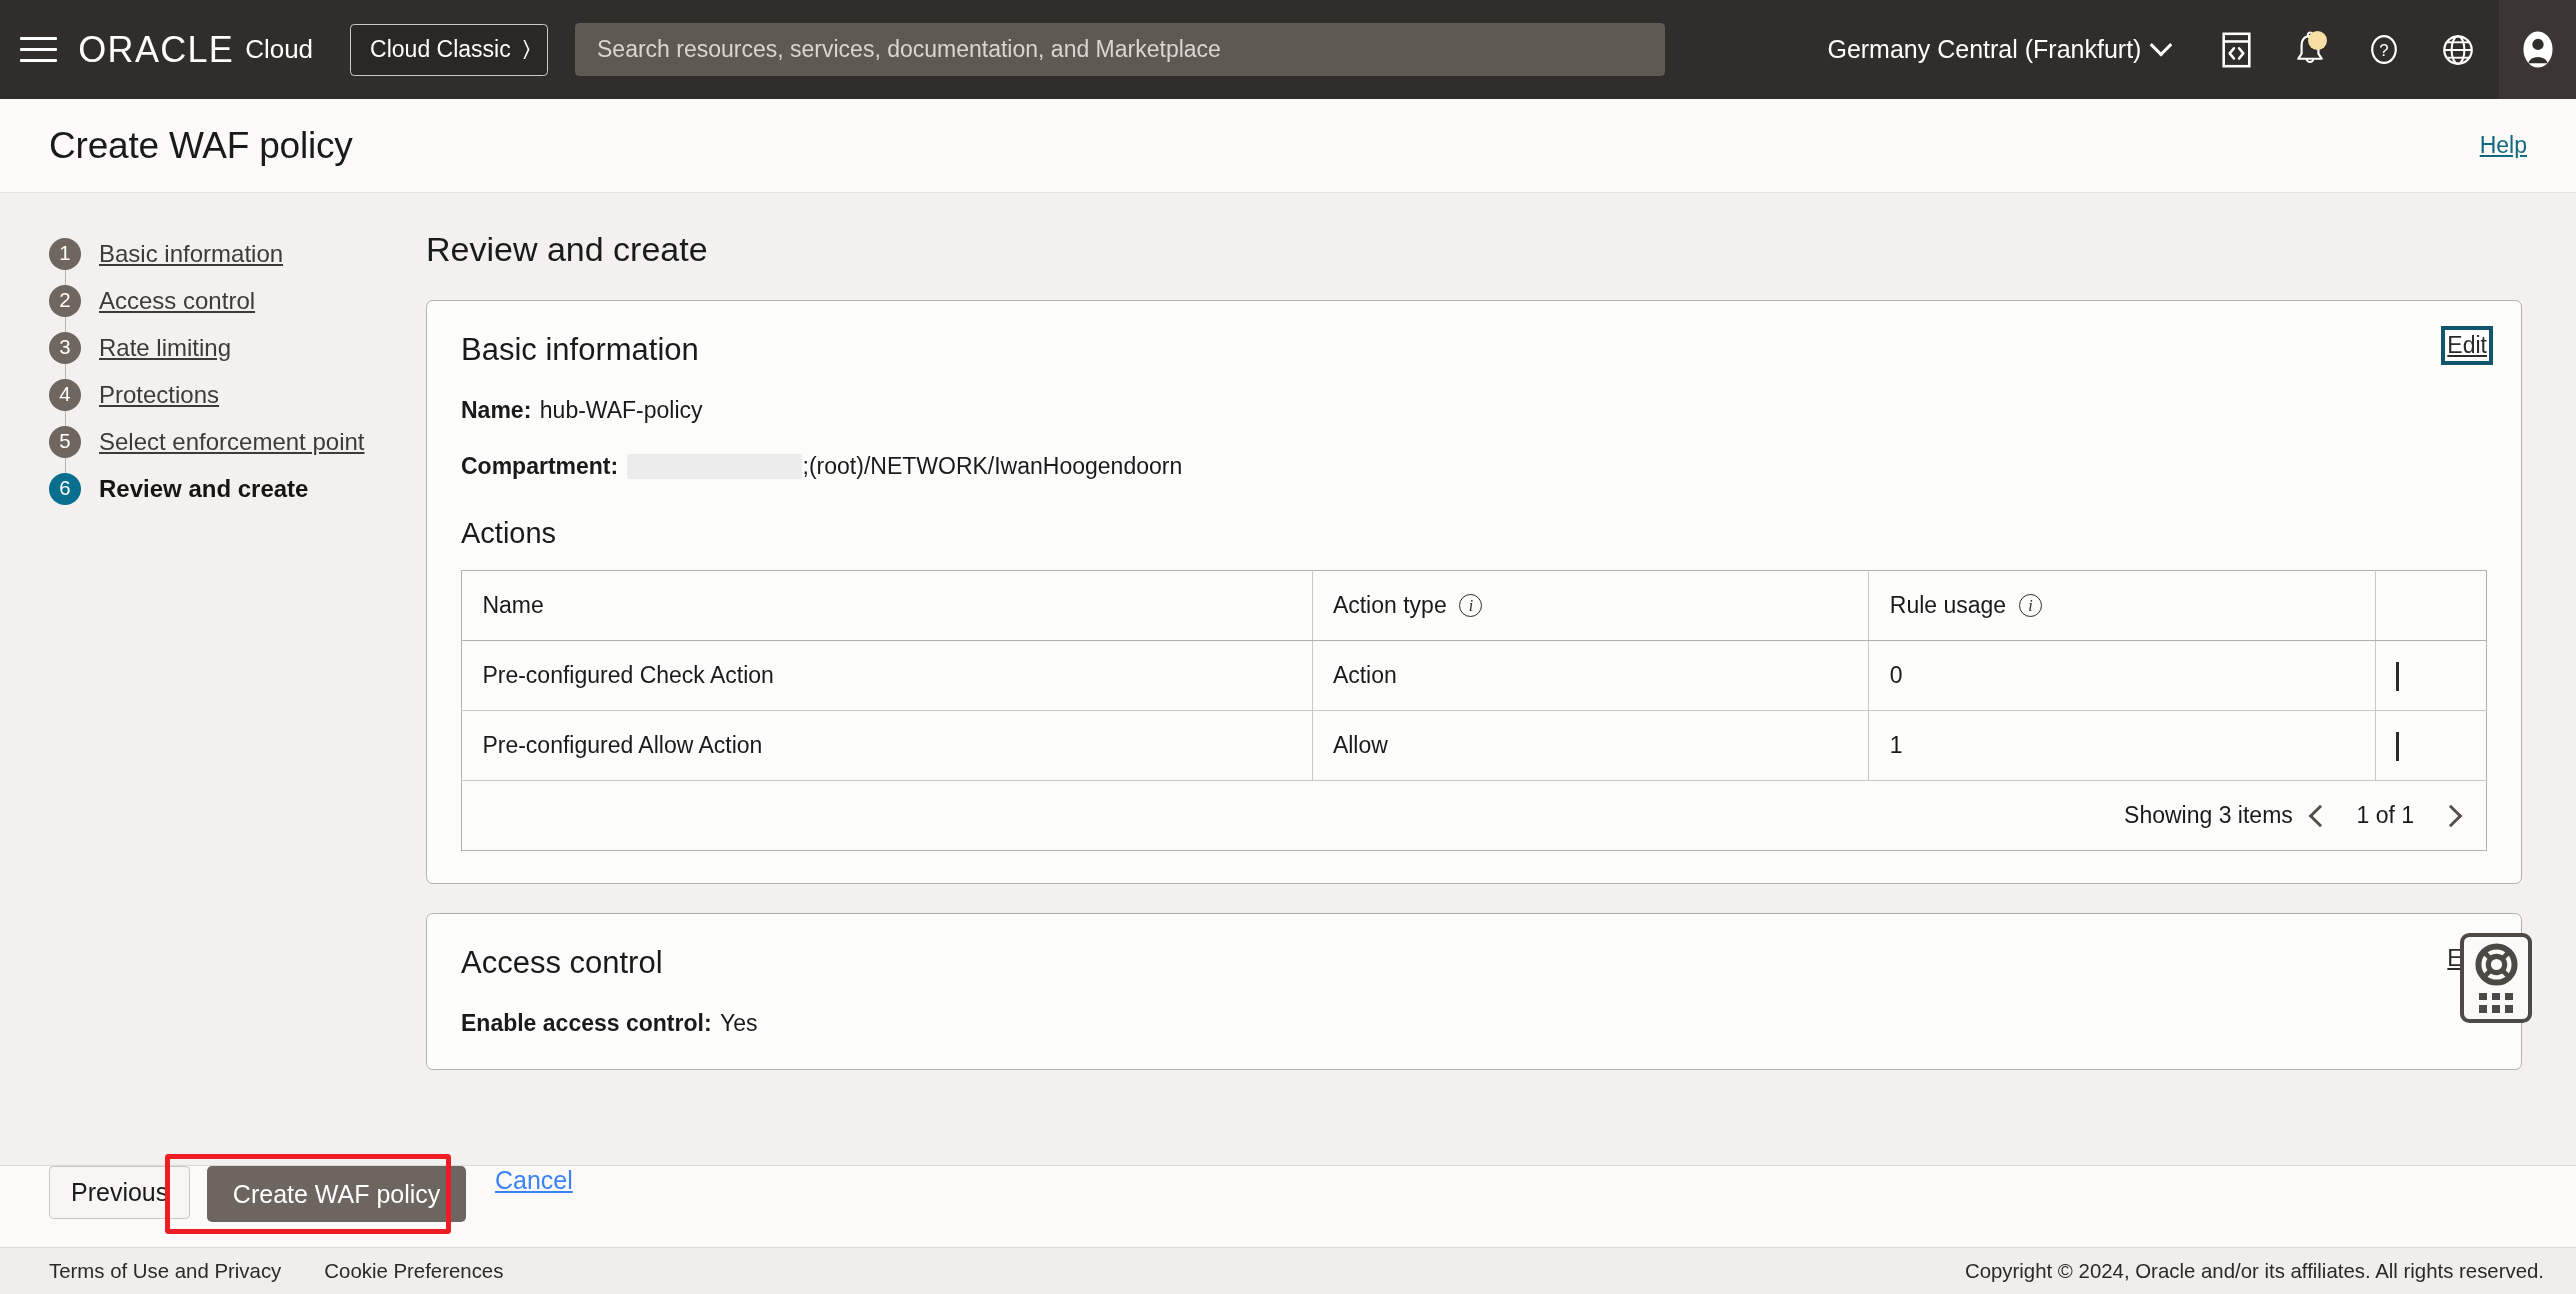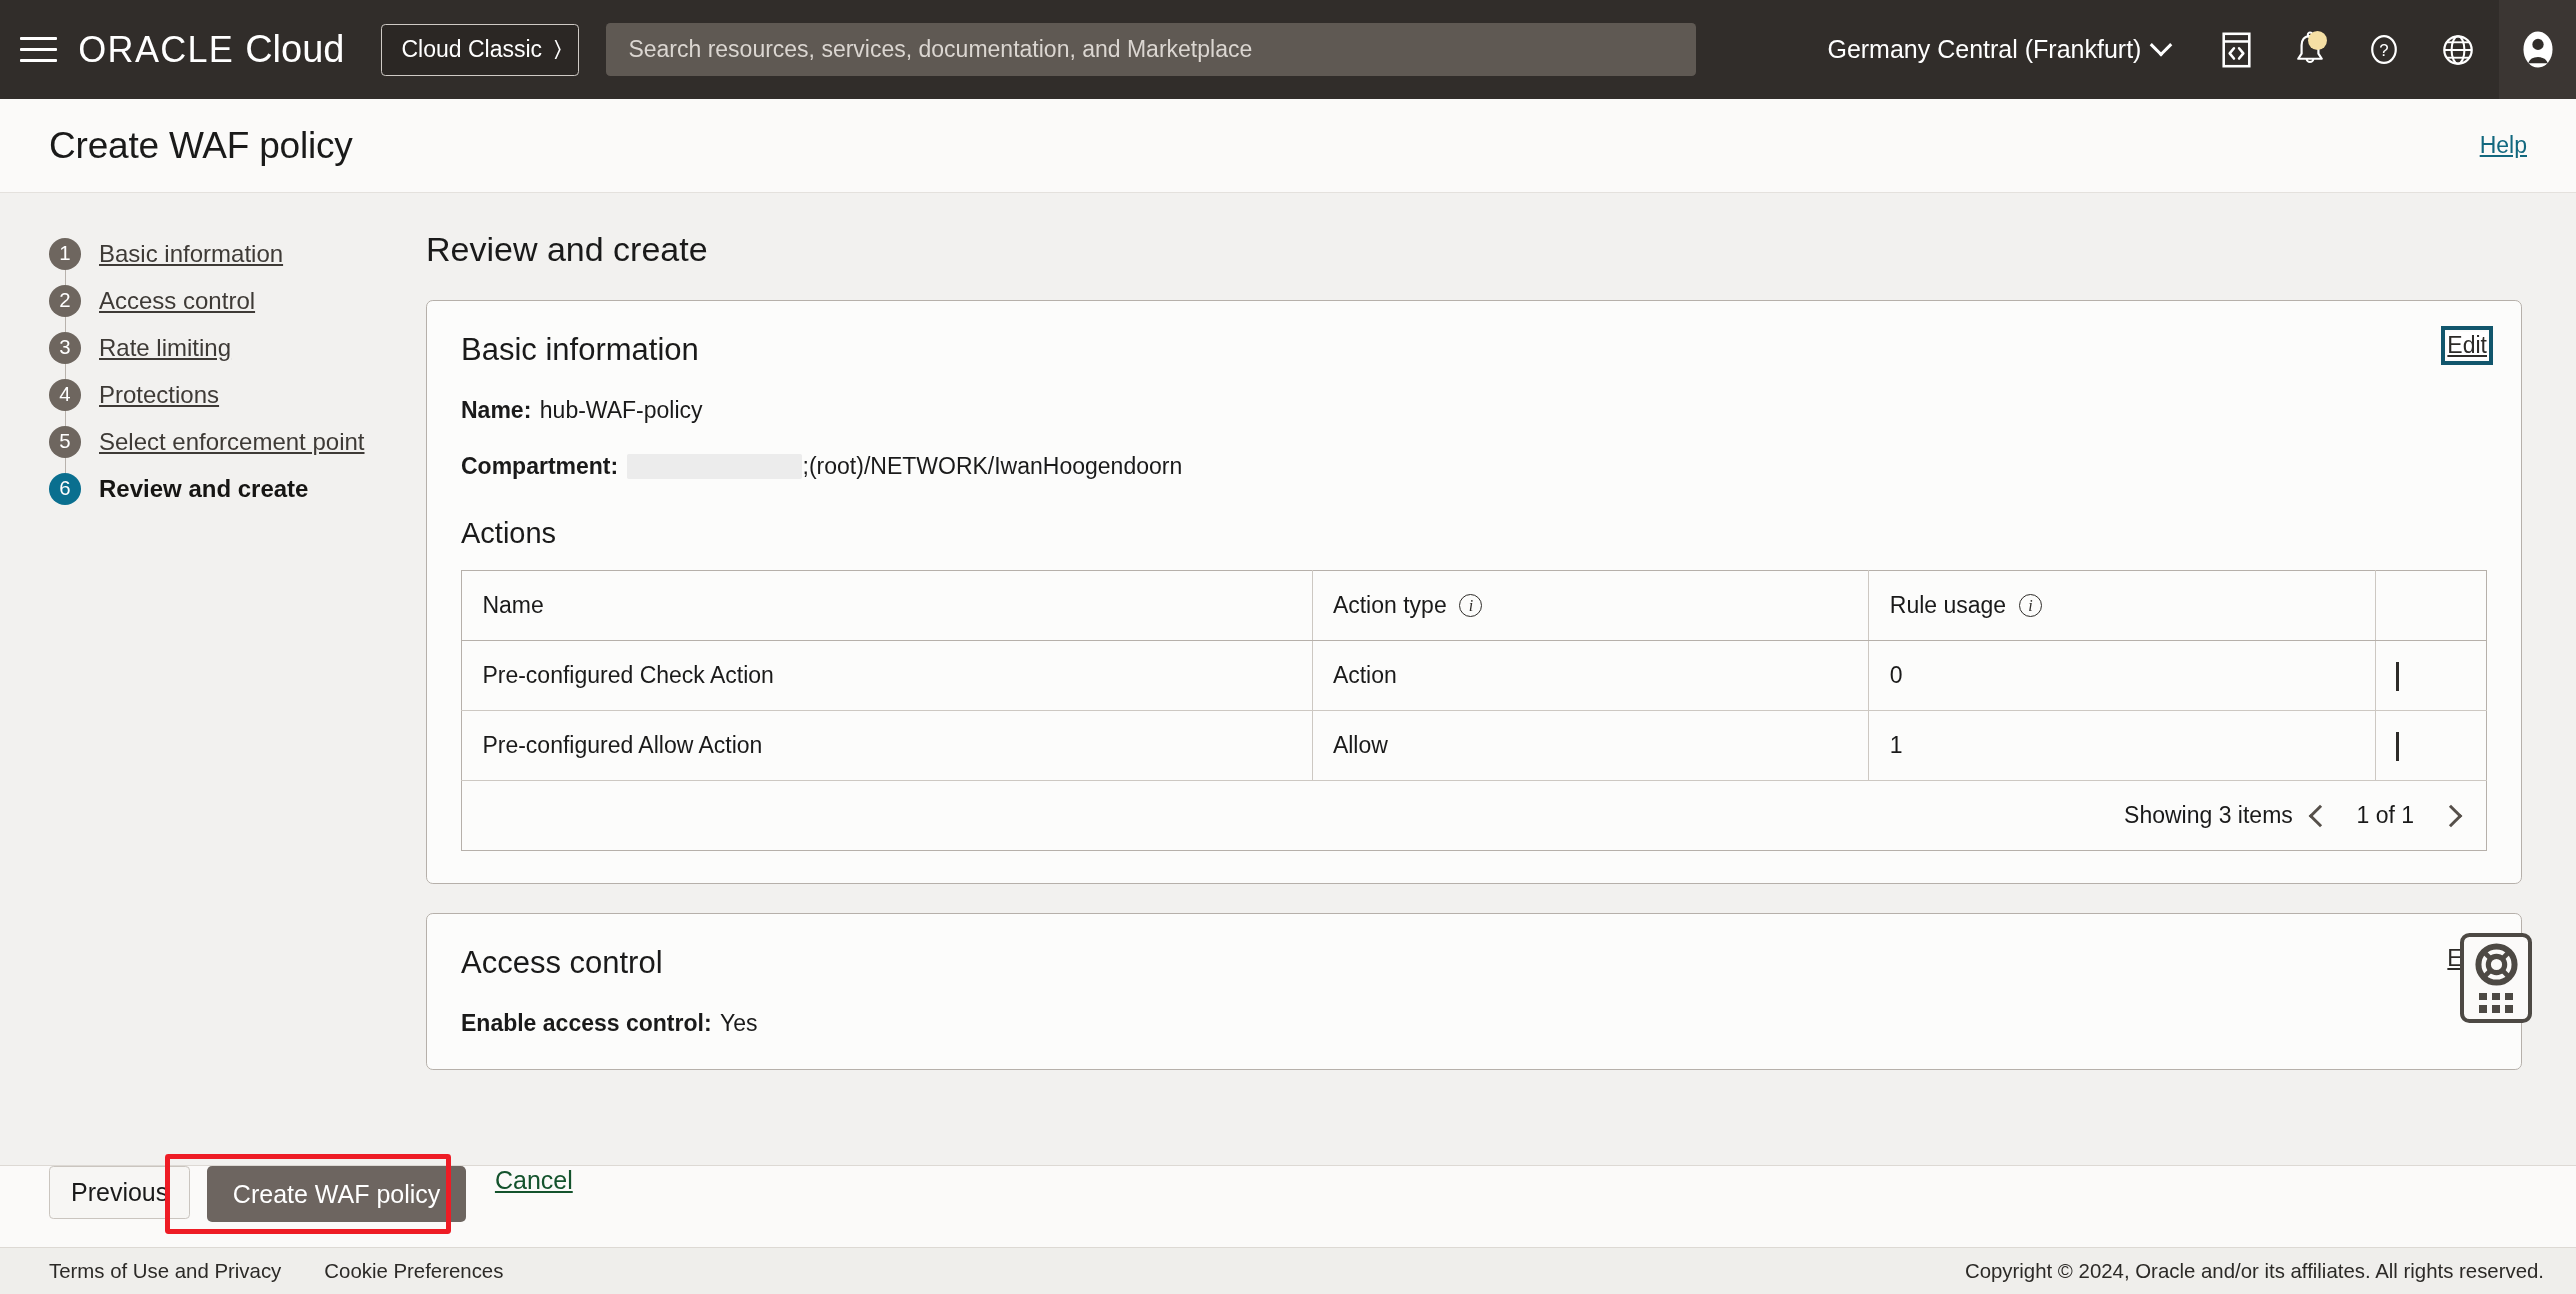--- a/index.html
+++ b/index.html
@@ -24,21 +24,21 @@
     display: flex; flex-direction: column; justify-content: center;
     gap: 7.7px; margin-right: 19px; cursor: pointer;
     padding-left: 5.1px;
   }
   .hamburger span { display: block; height: 3.4px; width: 37px; background: #fff; border-radius: 0.9px; }
   .brand { display: flex; align-items: center; gap: 11px; margin-right: 37px; white-space: nowrap; }
   .brand-oracle {
     color: #fff; font-size: 36px; letter-spacing: 1.3px;
     font-weight: 400; font-stretch: condensed;
   }
-  .brand-cloud { color: #fff; font-size: 38px; font-weight: 300; }
+  .brand-cloud { color: #fff; font-size: 26px; font-weight: 300; }
   .cloud-classic {
     border: 1.7px solid #cfcac5; border-radius: 4.3px;
     color: #fff; font-size: 23px; padding: 11px 17px 12px 19px;
     display: flex; align-items: center; gap: 12px;
     cursor: pointer; white-space: nowrap; background: #2b2724;
     margin-right: 27px;
   }
   .cc-chevron { font-size: 22px; line-height: 1; }
   .searchbox {
     flex: 0 1 1090px; height: 53px; background: #5f5953;
@@ -221,21 +221,21 @@
     border: 1.7px solid #cac5bf; background: #f7f6f4; border-radius: 4.3px;
     font-size: 25px; color: #1a1a1a; padding: 11px 21px; cursor: pointer;
     font-family: "Liberation Sans", sans-serif;
   }
   .btn-primary {
     background: #6d6560; border: none; border-radius: 5.1px; color: #fff;
     font-size: 25px; padding: 13.6px 25.6px; cursor: pointer; margin-left: 17px;
     font-family: "Liberation Sans", sans-serif;
   }
   .cancel-link {
-    margin-left: 29px; color: #14532d; font-size: 25px;
+    margin-left: 29px; color: #3b82f6; font-size: 25px;
     text-decoration: underline; cursor: pointer;
   }
   .annot-box {
     position: absolute; left: 165px; top: -12px;
     width: 286px; height: 80px; border: 5.1px solid #ee1c25;
     border-radius: 3.4px; pointer-events: none; z-index: 30;
   }
 
   
   .footer {

